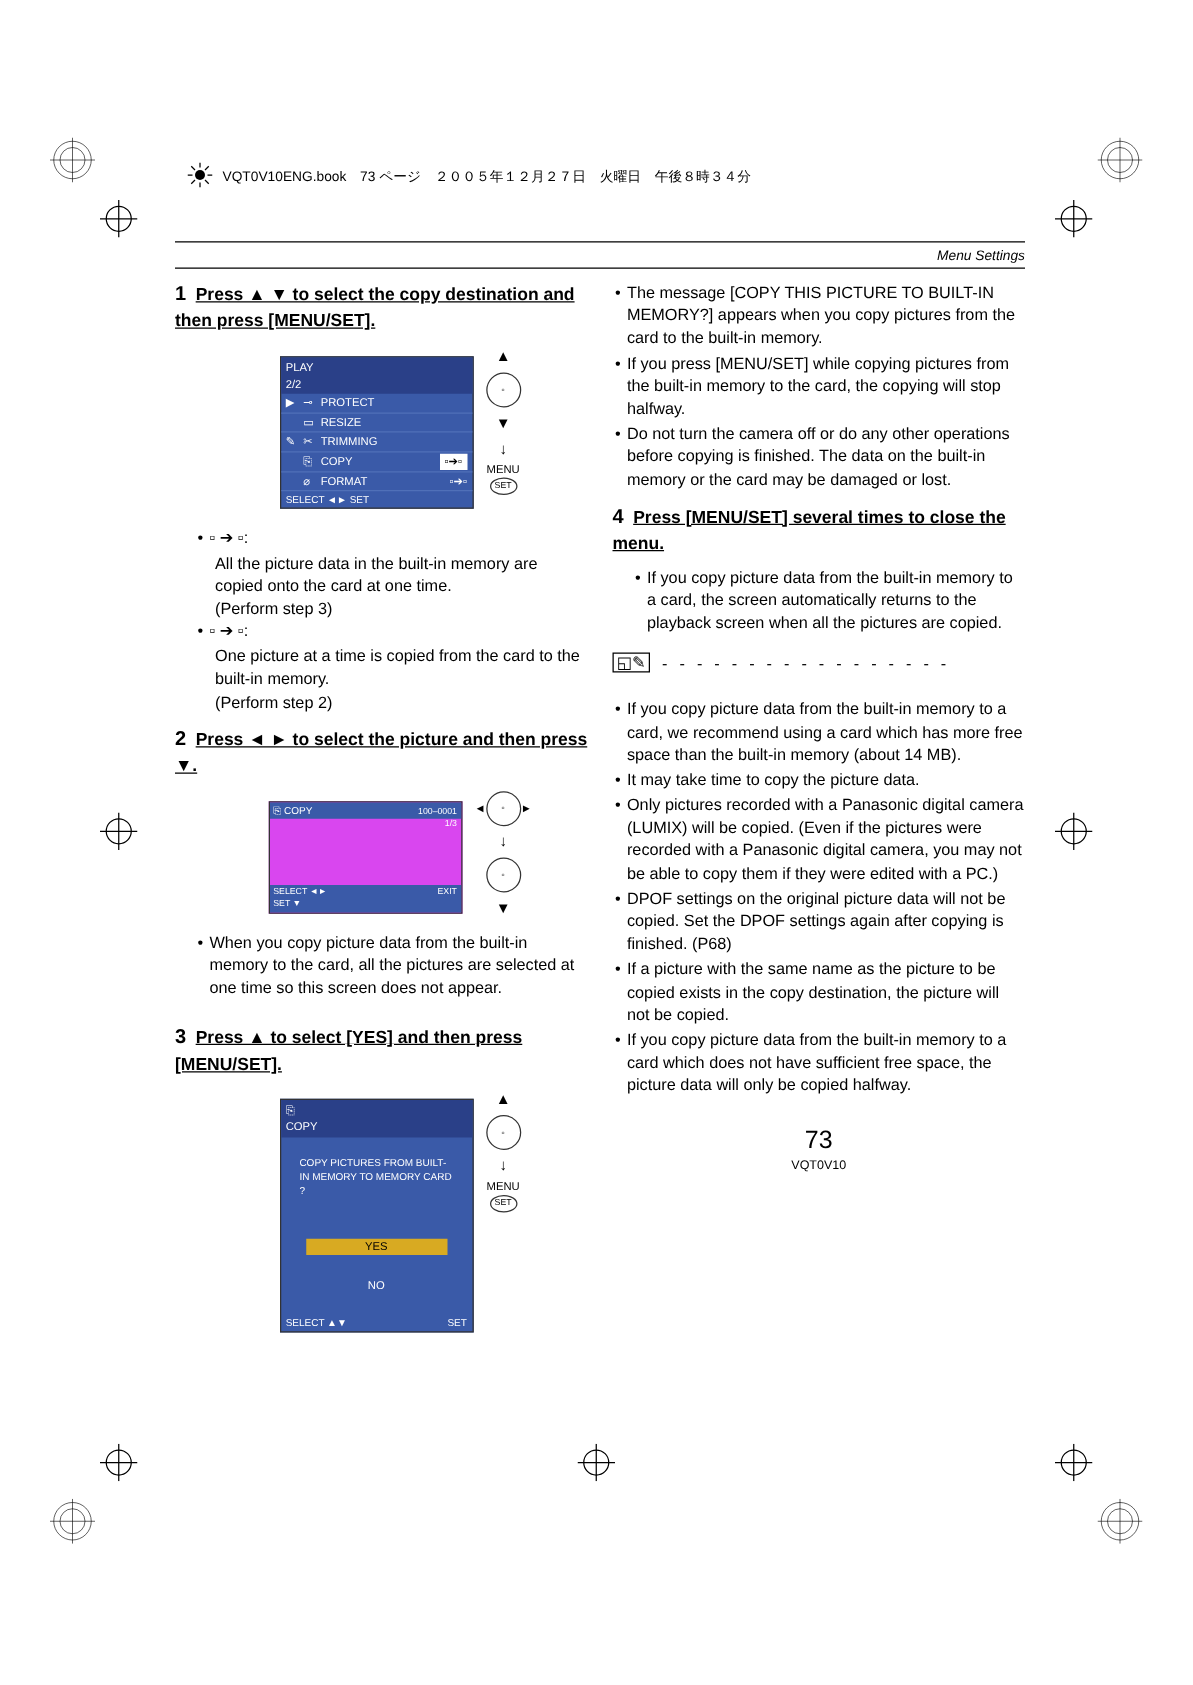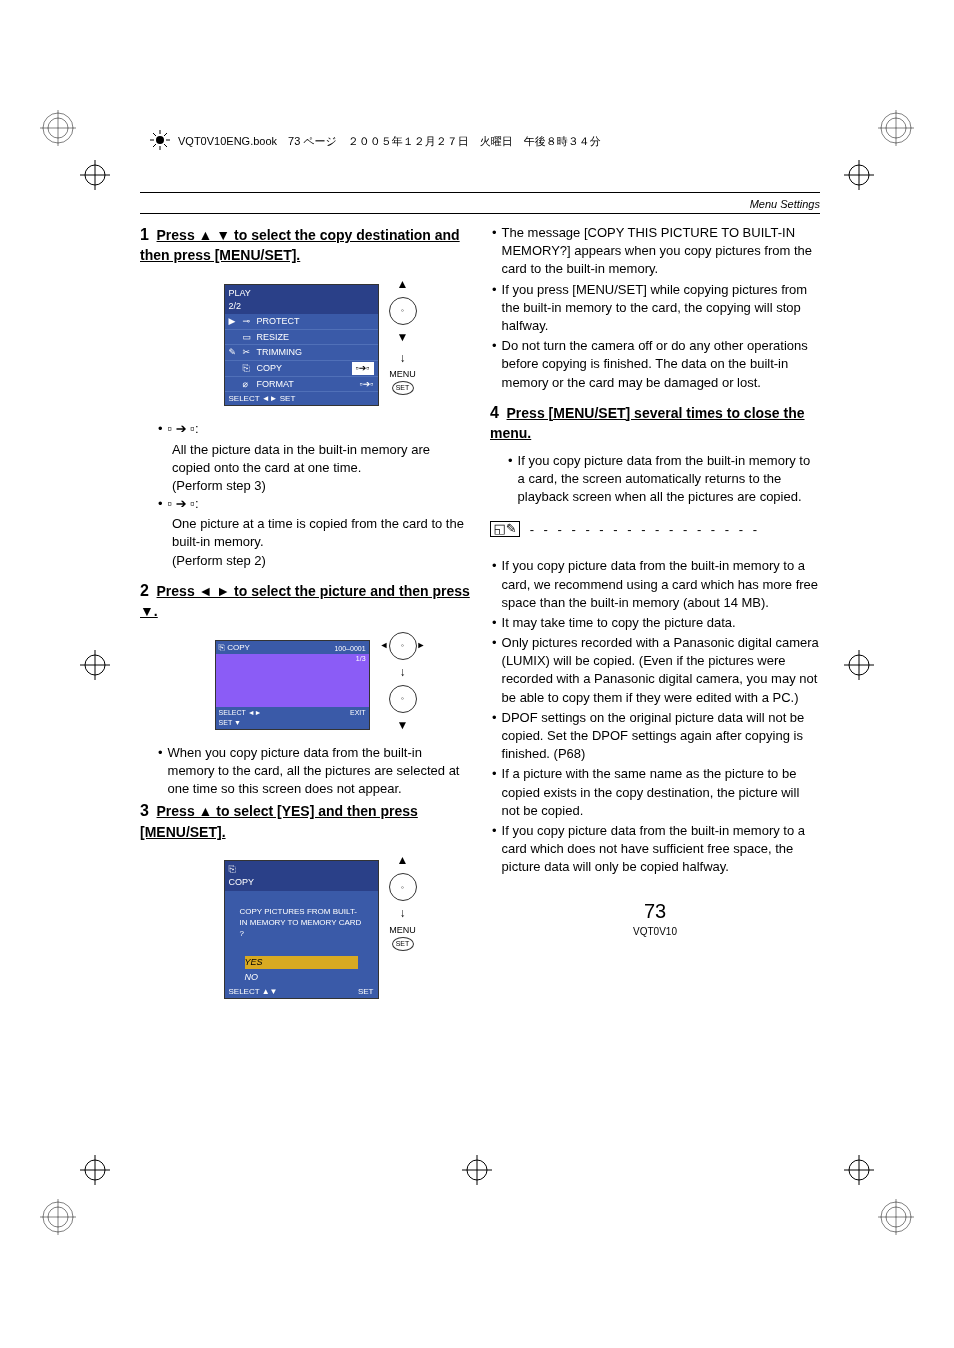--- a/index.html
+++ b/index.html
@@ -32,23 +32,23 @@
   .menu-screen { background: #3a5aa8; color: #fff; width: 155px; font-size: 9px; margin: 10px 0 10px 50px; border: 1px solid #333; }
   .menu-screen-header { background: #2a4088; color: #fff; padding: 2px 4px; display: flex; justify-content: space-between; font-size: 9px; flex-direction: column; }
   .menu-row { display: flex; align-items: center; padding: 1px 4px; border-bottom: 1px solid #5070b8; }
   .menu-row-sel { background: #fff; color: #000; padding: 0 4px; }
   .menu-icon { width: 14px; display: inline-block; }
   .menu-footer { font-size: 8px; padding: 1px 4px; display: flex; justify-content: space-between; }
   .btn-col { display: inline-flex; flex-direction: column; align-items: center; margin-left: 10px; vertical-align: top; font-size: 9px; }
   .screen-row { display: flex; align-items: flex-start; justify-content: center; }
   .confirm-screen { background: #3a5aa8; color: #fff; width: 155px; font-size: 9px; margin: 10px 0 10px 30px; border: 1px solid #333; }
   .confirm-body { padding: 15px; font-size: 8px; }
-  .confirm-btn { margin: 2px 20px; font-style: italic; }
+  .confirm-btn { text-align: center; margin: 18px 20px; }
   .confirm-btn.yes { background: #d8aa22; color: #000; }
-  .copy-screen { background: #8b5cf6; color: #fff; width: 155px; height: 90px; font-size: 8px; margin: 10px 0 10px 30px; border: 1px solid #333; position: relative; }
+  .copy-screen { background: #d946ef; color: #fff; width: 155px; height: 90px; font-size: 8px; margin: 10px 0 10px 30px; border: 1px solid #333; position: relative; }
   .copy-top { background: #3a5aa8; padding: 1px 3px; }
   .copy-footer { position: absolute; bottom: 0; left: 0; right: 0; background: #3a5aa8; font-size: 7px; padding: 1px 3px; display: flex; justify-content: space-between; }
   .copy-meta { position: absolute; right: 3px; top: 3px; font-size: 7px; text-align: right; }
   .note-box { border: 1px solid #000; width: 30px; height: 16px; display: inline-flex; align-items: center; justify-content: center; margin-bottom: 6px; }
   .dashes { display: inline-block; letter-spacing: 3px; vertical-align: middle; margin-left: 6px; }
   .page-num { text-align: center; margin-top: 20px; }
   .page-num-big { font-size: 20px; }
   .page-num-small { font-size: 10px; }
   .dpad { width: 28px; height: 28px; border: 1px solid #333; border-radius: 50%; display: flex; align-items: center; justify-content: center; font-size: 8px; margin: 2px 0; }
   .arrow-icon { font-size: 12px; margin: 2px 0; }
@@ -224,21 +224,21 @@
         </div>
       </div>
 
       <div class="step-body">
         <div class="bullet">
             <span class="bullet-dot">•</span>
             <span>When you copy picture data from the built-in memory to the card, all the pictures are selected at one time so this screen does not appear.</span>
           </div>
       </div>
 
-      <div class="step" style="margin-top:2px;">
+      <div class="step" style="margin-top:20px;">
         <span class="step-num">3</span>
         <span class="step-title">Press ▲ to select [YES] and then press [MENU/SET].</span>
       </div>
 
       <div class="screen-row">
         <div class="confirm-screen">
           <div class="menu-screen-header">
               <span>⎘ </span>
               <span>COPY</span>
             </div>

